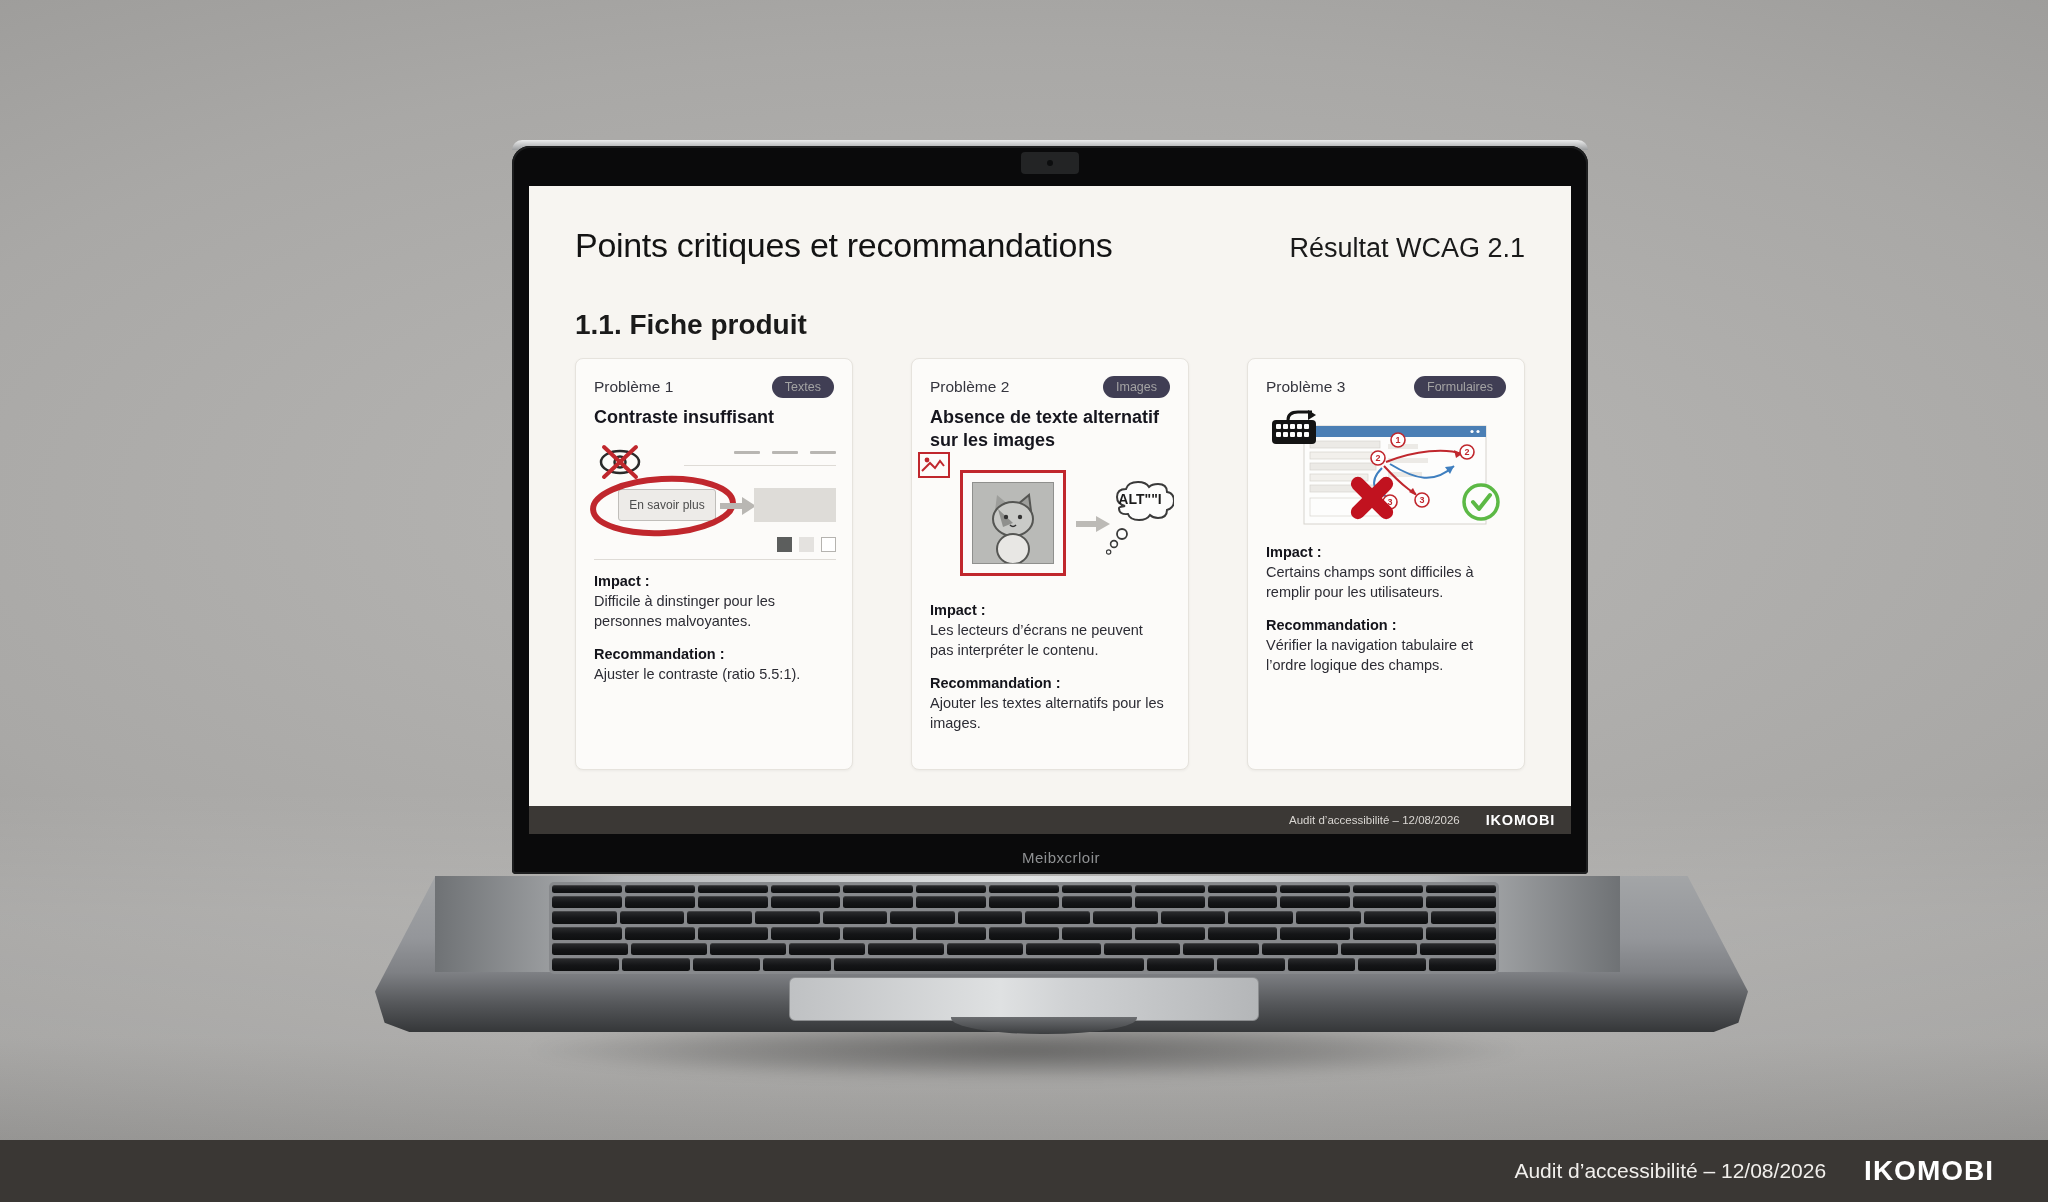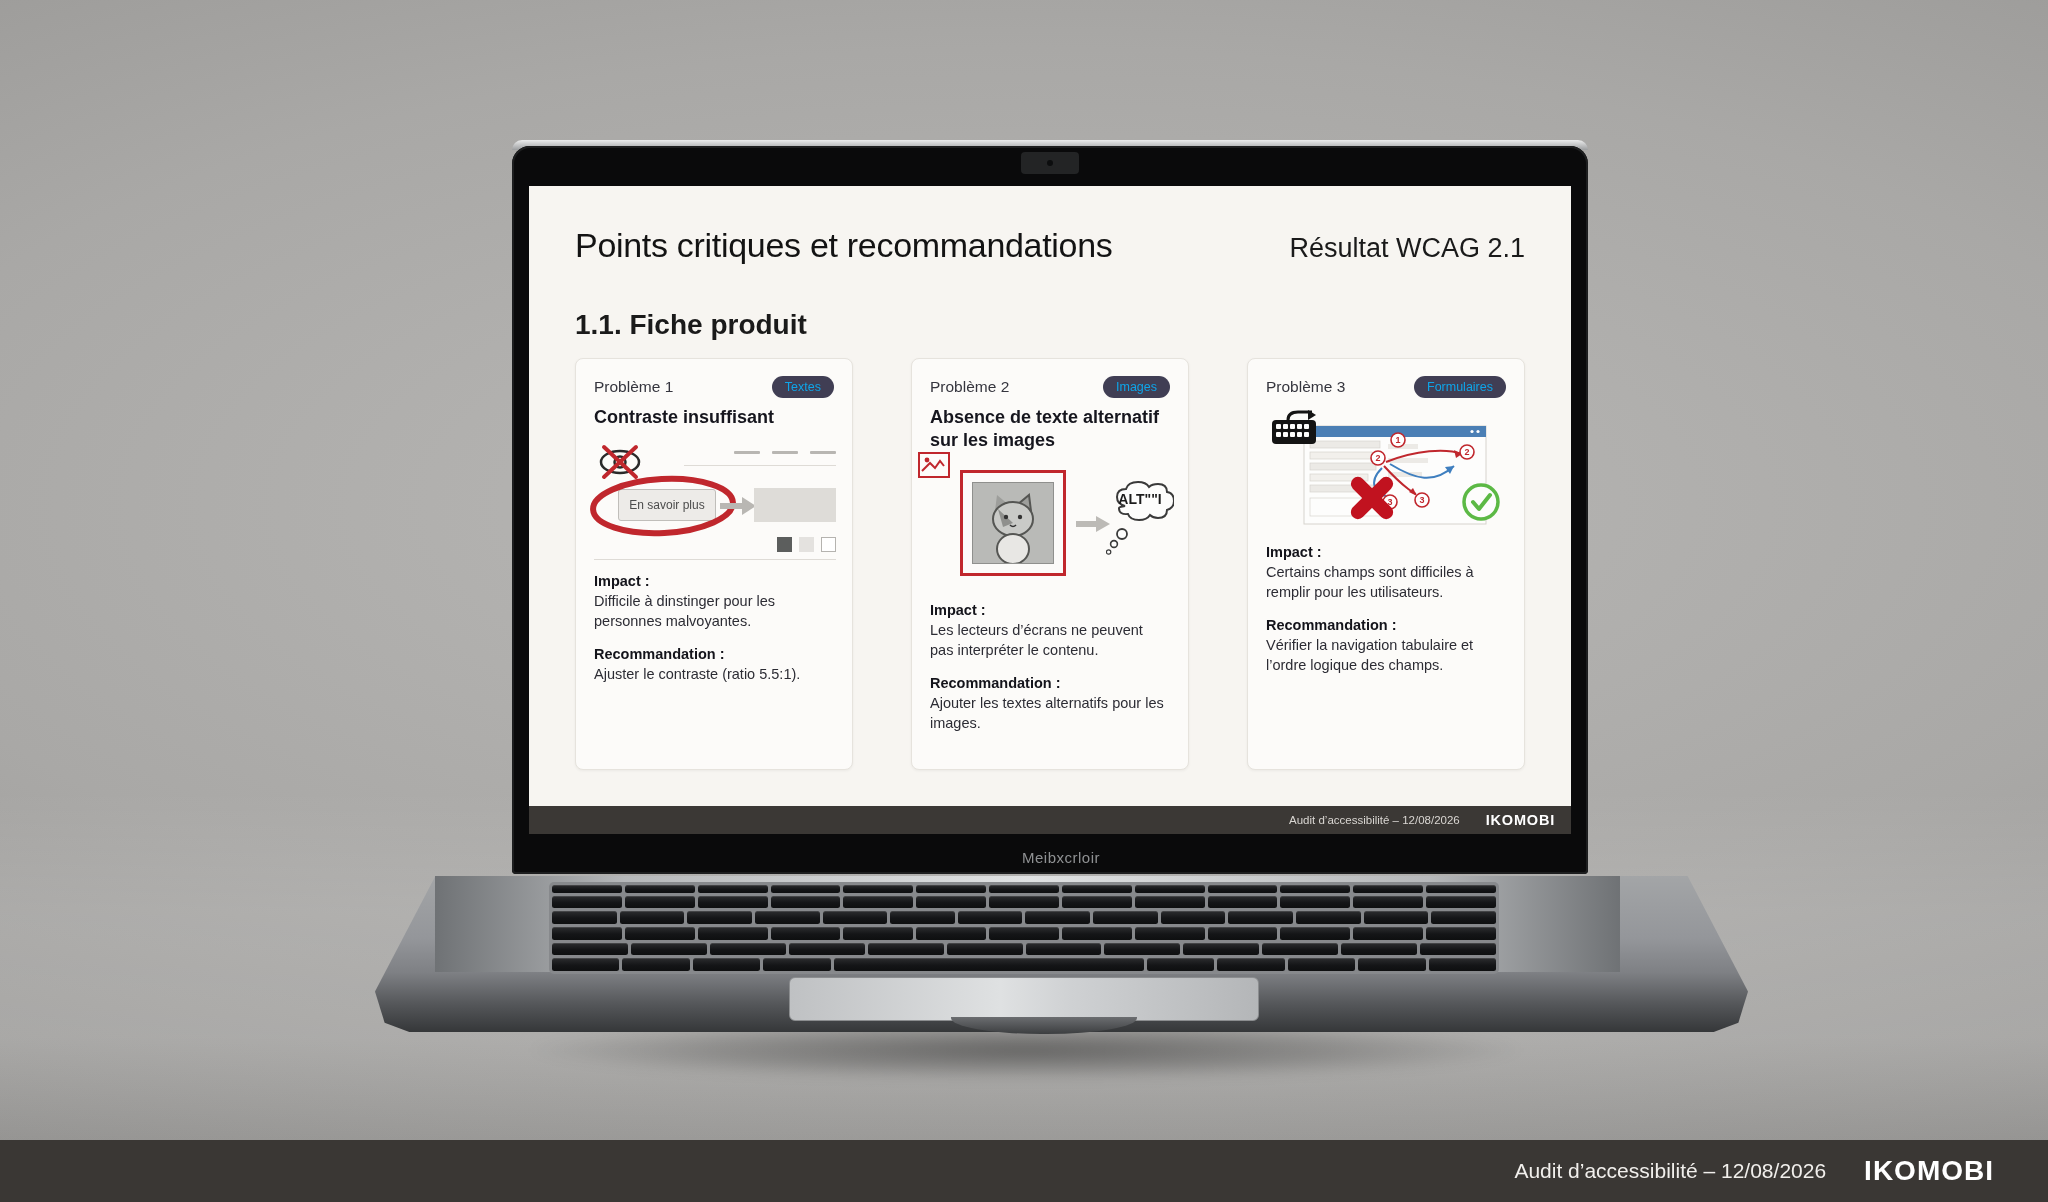--- a/index.html
+++ b/index.html
@@ -56,21 +56,21 @@
     padding:40px 46px 0 46px; }
   .slide-title { font-size:34px; font-weight:400; color:#131313; letter-spacing:-0.3px; }
   .wcag-label { font-size:27px; font-weight:400; color:#1a1a1a; }
   .section-heading { padding:44px 46px 0 46px; font-size:28px; font-weight:600; color:#1a1a1a; }
 
   .cards { display:flex; gap:58px; padding:17px 46px 0 46px; }
   .card { width:278px; height:412px; background:#fcfbf9; border:1px solid #e6e3dd;
     border-radius:8px; padding:17px 18px; box-shadow:0 1px 3px rgba(0,0,0,0.05); }
   .card-head { display:flex; align-items:center; justify-content:space-between; }
   .plabel { font-size:15.5px; color:#35353e; }
-  .badge { background:#403e54; color:#0ea5e9; font-size:12.5px; padding:4px 13px;
+  .badge { background:#403e54; color:#a3a3a3; font-size:12.5px; padding:4px 13px;
     border-radius:14px; white-space:nowrap; }
   .ctitle { margin-top:8px; font-size:18px; font-weight:700; color:#16161e; line-height:1.28; }
   .illus { position:relative; width:242px; margin:12px 0 10px 0; }
   .illus-1 { height:122px; } .illus-2 { height:128px; } .illus-3 { height:124px; }
   .impact-block { margin-top:2px; }
   .blabel { font-size:14.5px; font-weight:700; color:#14141b; }
   .btext { font-size:14.5px; color:#2c2c34; line-height:1.4; margin-top:2px; }
   .reco-block { margin-top:14px; }
 
   

